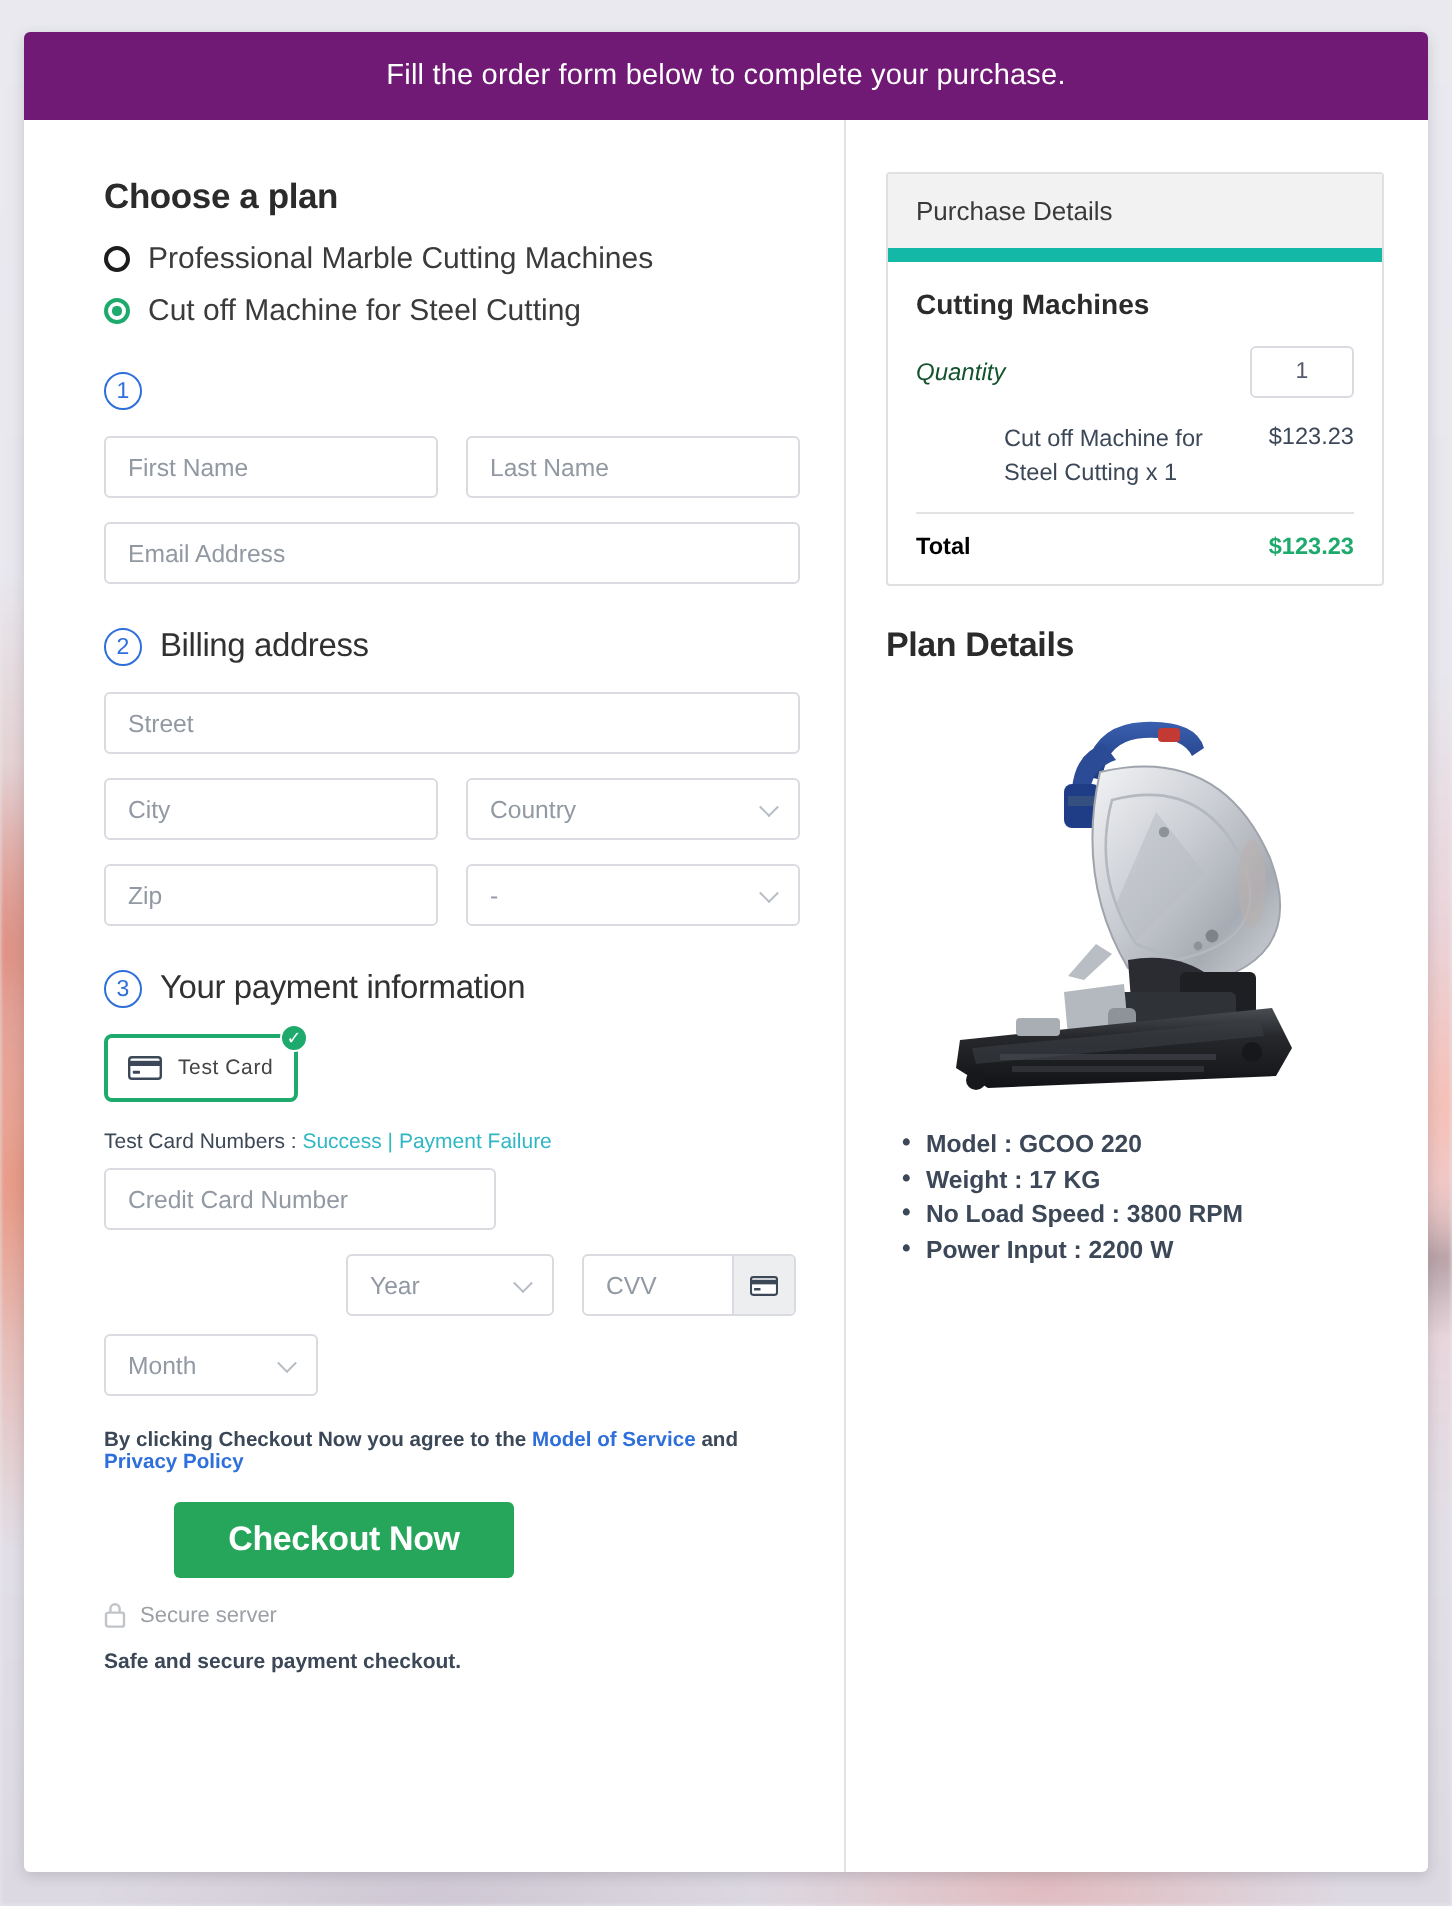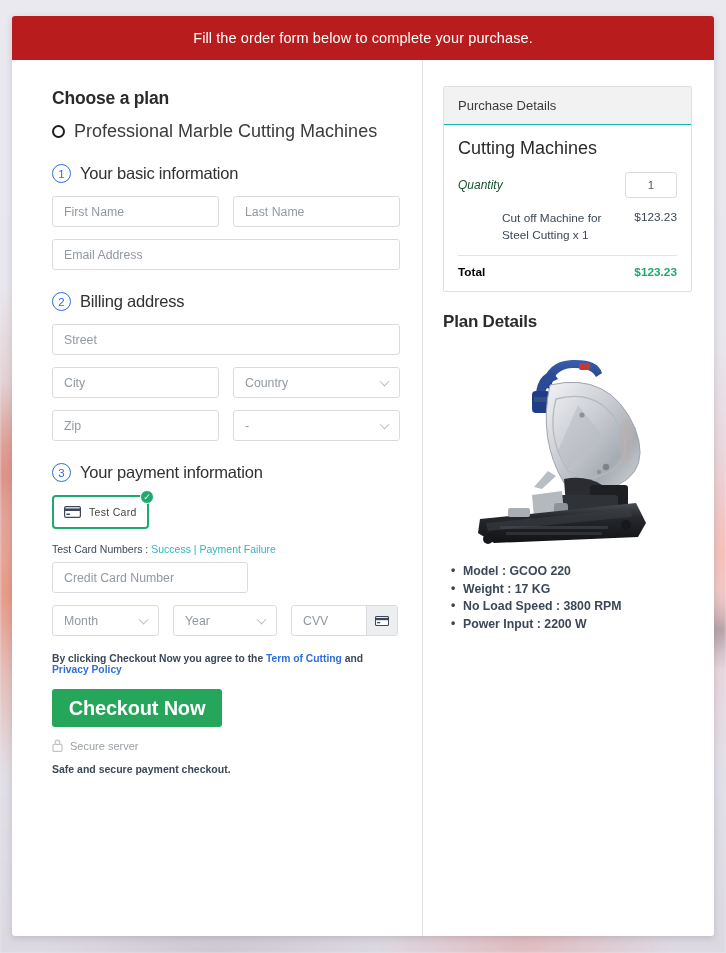--- a/index.html
+++ b/index.html
@@ -28,21 +28,21 @@
   #card {
     position:absolute;
     left:12px; top:16px; width:702px; height:920px;
     background:#ffffff;
     border-radius:3px;
     box-shadow:0 2px 7px rgba(40,40,60,0.17);
     overflow:hidden;
     display:flex; flex-direction:column;
   }
   .banner {
-    background:#b91c1c; color:#ffffff;
+    background:#701a75; color:#ffffff;
     text-align:center;
     font-size:14.5px;
     padding:14px 10px;
     letter-spacing:.1px;
   }
   .body { display:flex; flex:1; min-height:0; }
   .left { width:410px; padding:28px 22px 0 40px; }
   .divider { width:1px; background:#e3e3e3; }
   .right { flex:1; padding:26px 22px 0 20px; }
 
@@ -52,21 +52,21 @@
   .radio {
     width:13px; height:13px; border-radius:50%;
     border:2px solid #1d1d1d; margin-right:9px; flex:none;
     background:#fff;
   }
   .radio.sel { border-color:#1eaa6d; position:relative; }
   .radio.sel::after {
     content:""; position:absolute; left:2.2px; top:2.2px;
     width:4.6px; height:4.6px; border-radius:50%; background:#1eaa6d;
   }
-  .radio-label { font-size:18px; color:#3b3b3b;text-align:right; }
+  .radio-label { font-size:15px; color:#3b3b3b;text-align:right; }
 
   .step-head { display:flex; align-items:center; margin:22px 0 13px 0; }
   .step-num {
     width:19px; height:19px; border-radius:50%;
     border:1.6px solid #2f6fdb; color:#2f6fdb;
     font-size:11.5px; display:flex; align-items:center; justify-content:center;
     margin-right:9px; flex:none; font-weight:normal;
   }
   .step-title { font-size:16.5px; color:#313131; letter-spacing:-.2px;}
 
@@ -112,36 +112,37 @@
   .cvvwrap .inp { flex:1; display:flex; align-items:center; padding:0 11px; font-size:12.3px; color:#9299a3; }
   .cvvwrap .btn {
     width:31px; background:#eceef0; border-left:1px solid #d9dbe0;
     display:flex; align-items:center; justify-content:center;
   }
 
   .agree { font-size:10.3px; color:#3c4858; margin:17px 0 14px 0; font-weight:bold;}
   .agree a { color:#2f6fdb; text-decoration:none; }
   .checkout-btn {
     width:170px; height:38px; background:#26a65b; border:0; border-radius:3px;
-    color:#fff; font-size:20px; font-weight:bold; letter-spacing:-.2px;
+    color:#fff; font-size:17px; font-weight:bold; letter-spacing:-.2px;
     display:flex; align-items:center; justify-content:center;
     cursor:pointer;
+    margin-left:35px;
   }
   .secure { display:flex; align-items:center; gap:7px; margin:12px 0 11px 0;}
   .secure .txt { font-size:11px; color:#9aa0a6; }
   .safe { font-size:10.5px; color:#3c4858; font-weight:bold;}
 
   
   .purchase-box { border:1px solid #e0e0e0; border-radius:2px; }
   .pb-head {
-    background:#f2f2f2; border-bottom:1px solid #14b8a6;
+    background:#f2f2f2; border-bottom:7px solid #14b8a6;
     padding:11px 14px; font-size:13px; color:#3a3a3a;
   }
   .pb-body { padding:13px 14px 12px 14px; }
-  .pb-title { font-size:18px; font-weight:normal; color:#2b2b2b; margin-bottom:13px; }
+  .pb-title { font-size:14px; font-weight:bold; color:#2b2b2b; margin-bottom:13px; }
   .qty-row { display:flex; align-items:center; justify-content:space-between; margin-bottom:12px;}
   .qty-lbl { font-size:12px; color:#14532d;font-style:italic; }
   .qty-box {
     width:52px; height:26px; border:1px solid #d9dbe0; border-radius:3px;
     display:flex; align-items:center; justify-content:center;
     font-size:11.5px; color:#55596a;
   }
   .line-row { display:flex; justify-content:space-between; gap:10px; font-size:11.8px; color:#3c4858;margin-left:44px; }
   .line-row .nm { max-width:128px; line-height:1.45; }
   .line-row .amt { white-space:nowrap; }
@@ -167,24 +168,27 @@
   <div class="body">
 
     <div class="left">
 
       <h2 class="section">Choose a plan</h2>
 
       <div class="radio-row">
         <span class="radio"></span>
         <span class="radio-label">Professional Marble Cutting Machines</span>
       </div>
+      <div class="radio-row">
+        <span class="radio sel"></span>
+        <span class="radio-label">Cut off Machine for Steel Cutting</span>
+      </div>
 
       <div class="step-head">
         <span class="step-num">1</span>
-        <span class="step-title">Your basic information</span>
       </div>
 
       <div class="fld-row">
         <div class="fld">First Name</div>
         <div class="fld">Last Name</div>
       </div>
       <div class="fld-row">
         <div class="fld wide">Email Address</div>
       </div>
 
@@ -228,42 +232,42 @@
 
       <div class="testline">
         <span>Test Card Numbers : </span><a href="#">Success</a><span class="sep"> | </span><a href="#">Payment Failure</a>
       </div>
 
       <div class="fld-row">
         <div class="fld" style="max-width:196px;">Credit Card Number</div>
       </div>
 
       <div class="ccrow">
-        <div class="fld ccfld sel-m" style="flex:none;">
+        <div class="fld ccfld sel-m" style="flex:none;margin-top:40px;">
           <span>Month</span>
           <span class="caret"></span>
         </div>
         <div class="fld ccfld sel-y" style="flex:none;">
           <span>Year</span>
           <span class="caret"></span>
         </div>
         <div class="cvvwrap">
           <div class="inp">CVV</div>
           <div class="btn">
             <svg width="14" height="10" viewBox="0 0 17 12">
               <rect x="0.6" y="0.6" width="15.8" height="10.8" rx="1.4" fill="#ffffff" stroke="#3c4858" stroke-width="1.3"></rect>
               <rect x="0.6" y="2.2" width="15.8" height="2.8" fill="#3c4858"></rect>
               <rect x="2.4" y="7.2" width="4" height="1.6" rx="0.4" fill="#3c4858"></rect>
             </svg>
           </div>
         </div>
       </div>
 
       <div class="agree">
-        <span>By clicking Checkout Now you agree to the </span><a href="#">Term of Cutting</a><span> and </span><a href="#">Privacy Policy</a>
+        <span>By clicking Checkout Now you agree to the </span><a href="#">Model of Service</a><span> and </span><a href="#">Privacy Policy</a>
       </div>
 
       <button class="checkout-btn">Checkout Now</button>
 
       <div class="secure">
         <svg width="11" height="13" viewBox="0 0 11 13">
           <rect x="1" y="5.3" width="9" height="7" rx="1.1" fill="none" stroke="#c0c4c9" stroke-width="1.2"></rect>
           <path d="M3.2 5.3 V3.4 a2.3 2.3 0 0 1 4.6 0 V5.3" fill="none" stroke="#c0c4c9" stroke-width="1.2"></path>
         </svg>
         <span class="txt">Secure server</span>

